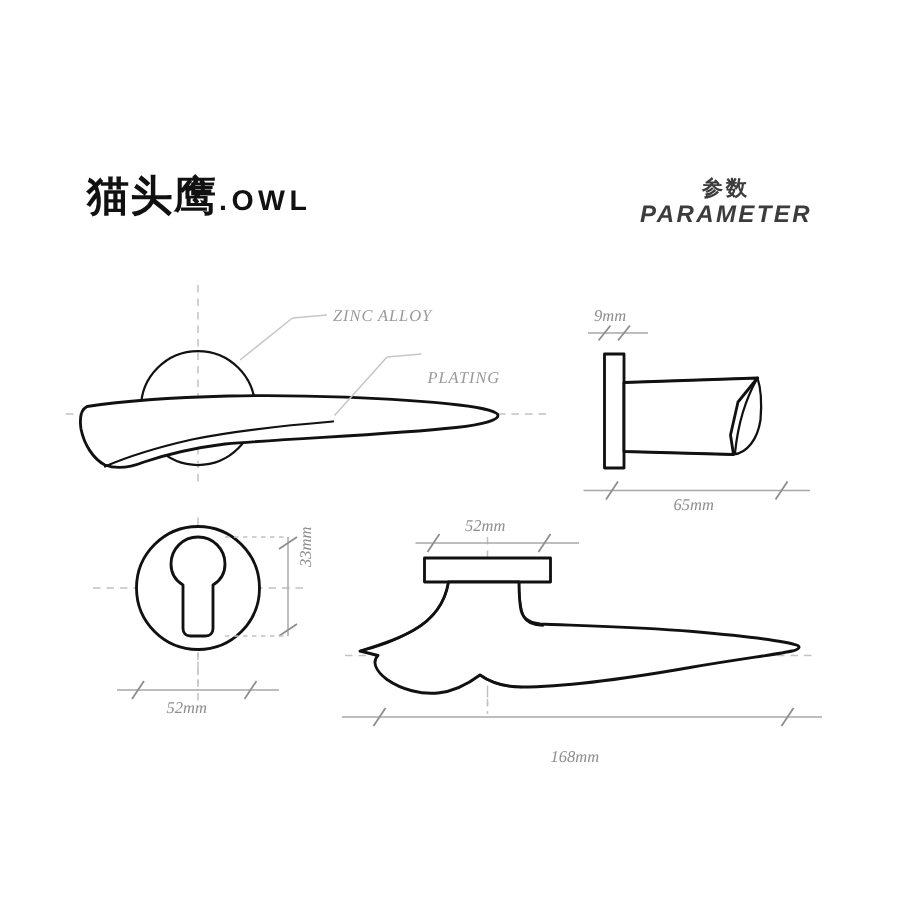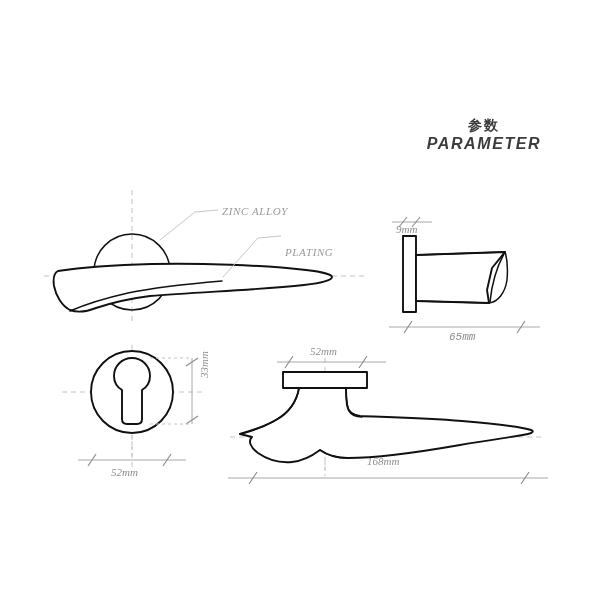--- a/index.html
+++ b/index.html
@@ -80,25 +80,25 @@
 
   
   .dim-text {
     position: absolute;
     font-family: "Liberation Serif", serif;
     font-style: italic;
     font-size: 11px;
     color: #8e8e8e;
     white-space: nowrap;
   }
-  #dim-9mm    { left: 396px; top: 223px; }
-  #dim-65mm   { left: 449px; top: 331px; font-family: Liberation Mono, monospace; }
+  #dim-9mm    { left: 396px; top: 205px; }
+  #dim-65mm   { left: 449px; top: 331px; }
   #dim-52mm-a { left: 111px; top: 466px; }
   #dim-52mm-b { left: 310px; top: 345px; }
-  #dim-168mm  { left: 367px; top: 455px; }
+  #dim-168mm  { left: 367px; top: 499px; }
   #dim-33mm {
     position: absolute;
     left: 198px;
     top: 378px;
     font-family: "Liberation Serif", serif;
     font-style: italic;
     font-size: 11px;
     color: #8e8e8e;
     white-space: nowrap;
     transform: rotate(-90deg);
@@ -152,20 +152,24 @@
     fill: none;
     stroke: #c6c6c6;
     stroke-width: 1;
   }
 </style>
 </head>
 <body>
 
 <div id="sheet">
 
+  <div id="brand-logo">
+    <span id="brand-cn">猫头鹰</span>
+    <span id="brand-en">.OWL</span>
+  </div>
 
   <div id="param-block">
     <div id="param-cn">参数</div>
     <div id="param-en">PARAMETER</div>
   </div>
 
   <svg class="layer" viewBox="0 0 600 600">
 
     <g>
       <line class="centerline" x1="132" y1="190" x2="132" y2="322"></line>

